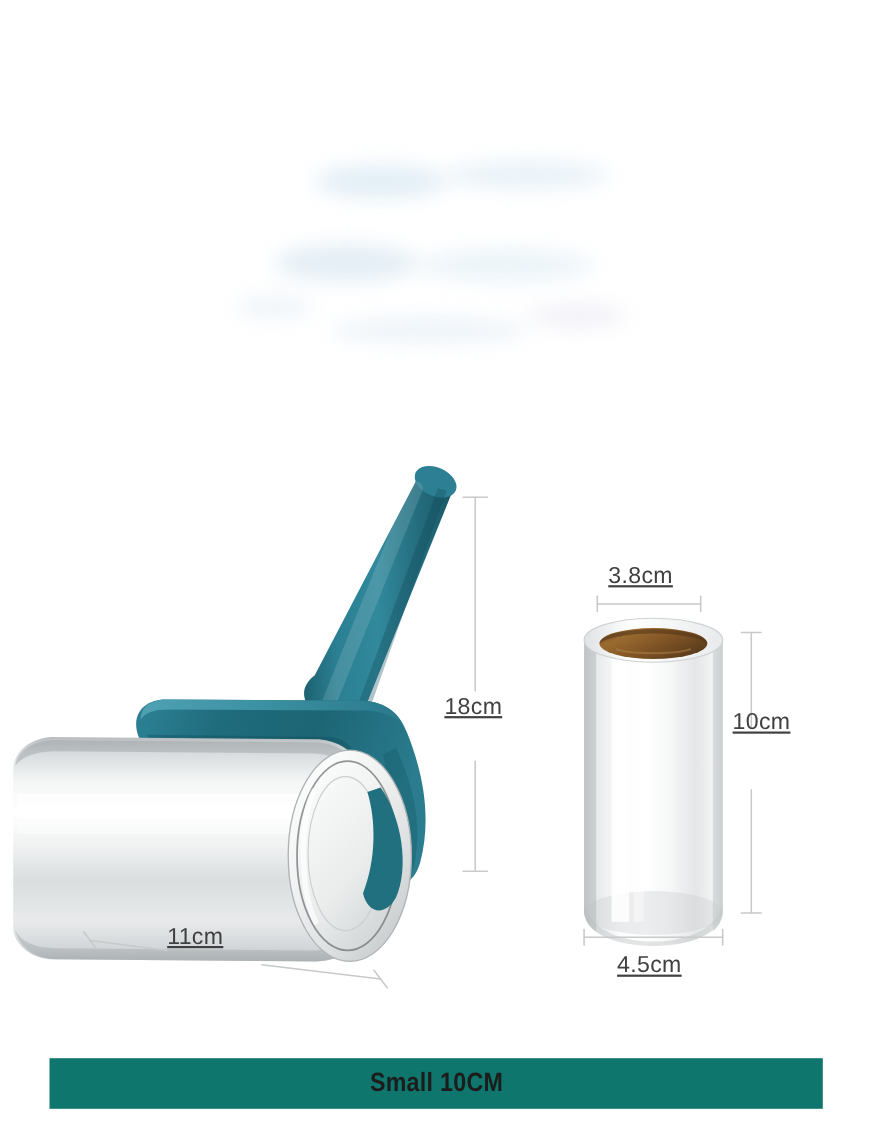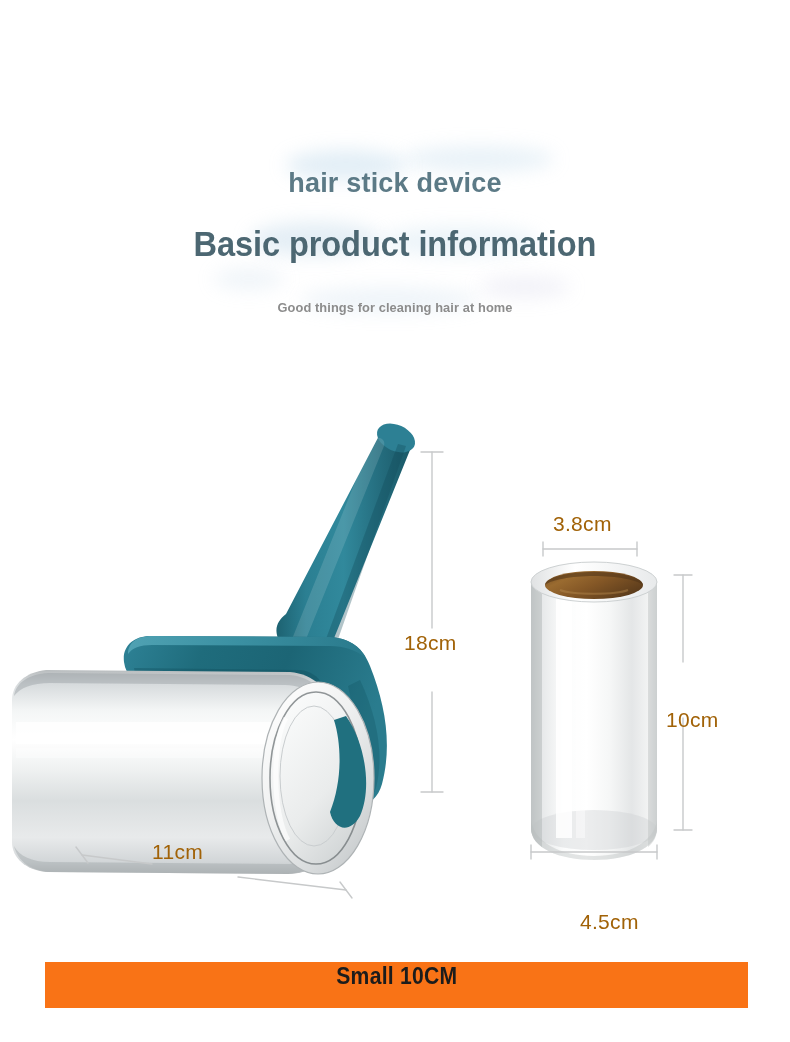--- a/index.html
+++ b/index.html
@@ -72,40 +72,41 @@
     width: 790px;
     height: 530px;
   }
   .stage svg { display: block; }
 
   
   .dim-label {
     position: absolute;
     font-family: "Liberation Sans", sans-serif;
     font-size: 21px;
-    color: #a16207;
+    color: #404040;
     white-space: nowrap;
     letter-spacing: 0.3px;
+    text-decoration: underline;
   }
   #dim-18cm  { left: 404px; top: 631px; }
   #dim-11cm  { left: 152px; top: 840px; }
   #dim-38cm  { left: 553px; top: 512px; }
-  #dim-10cm  { left: 666px; top: 708px; }
-  #dim-45cm  { left: 580px; top: 866px; margin-top: 44px; }
+  #dim-10cm  { left: 666px; top: 645px; }
+  #dim-45cm  { left: 561px; top: 866px; }
 
   
   .banner {
     position: absolute;
     left: 45px;
     top: 962px;
     width: 703px;
     height: 46px;
-    background: #f97316;
+    background: #0f766e;
     display: flex;
-    align-items: flex-start;
+    align-items: center;
     justify-content: center;
   }
   .banner-text {
     font-family: "Liberation Sans", sans-serif;
     font-size: 24px;
     font-weight: 600;
     color: #1c1c1c;
     letter-spacing: 0.3px;
     transform: scaleX(0.88);
   }
@@ -116,25 +117,20 @@
 <div id="page">
 
   <div class="wm" style="left:286px;top:150px;width:120px;height:30px;background:rgba(160,200,225,0.30);"></div>
   <div class="wm" style="left:404px;top:146px;width:150px;height:26px;background:rgba(170,205,228,0.26);"></div>
   <div class="wm" style="left:250px;top:222px;width:130px;height:34px;background:rgba(165,200,222,0.30);"></div>
   <div class="wm" style="left:380px;top:226px;width:160px;height:30px;background:rgba(175,208,230,0.24);"></div>
   <div class="wm" style="left:300px;top:288px;width:180px;height:24px;background:rgba(178,206,226,0.22);"></div>
   <div class="wm" style="left:480px;top:276px;width:90px;height:22px;background:rgba(190,190,220,0.20);"></div>
   <div class="wm" style="left:214px;top:268px;width:70px;height:22px;background:rgba(180,205,225,0.20);"></div>
 
-  <div class="header-block">
-    <div class="title-small">hair stick device</div>
-    <div class="title-main">Basic product information</div>
-    <div class="subtitle">Good things for cleaning hair at home</div>
-  </div>
 
   <div class="stage">
     <svg width="790" height="530" viewBox="0 0 790 530" xmlns="http://www.w3.org/2000/svg">
       <defs>
 
         <linearGradient id="gHandle" x1="0" y1="0" x2="1" y2="0">
           <stop offset="0%" stop-color="#1d6271"></stop>
           <stop offset="22%" stop-color="#2b7f92"></stop>
           <stop offset="50%" stop-color="#31899c"></stop>
           <stop offset="78%" stop-color="#246c7d"></stop>

